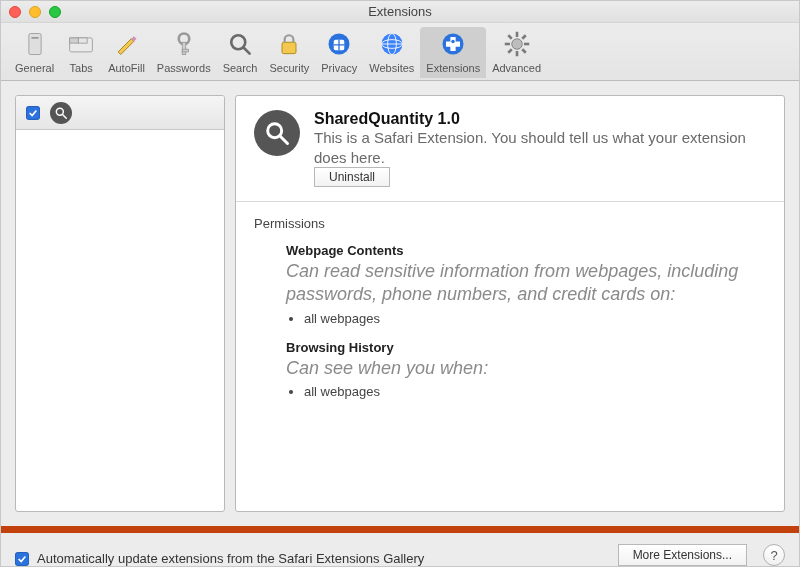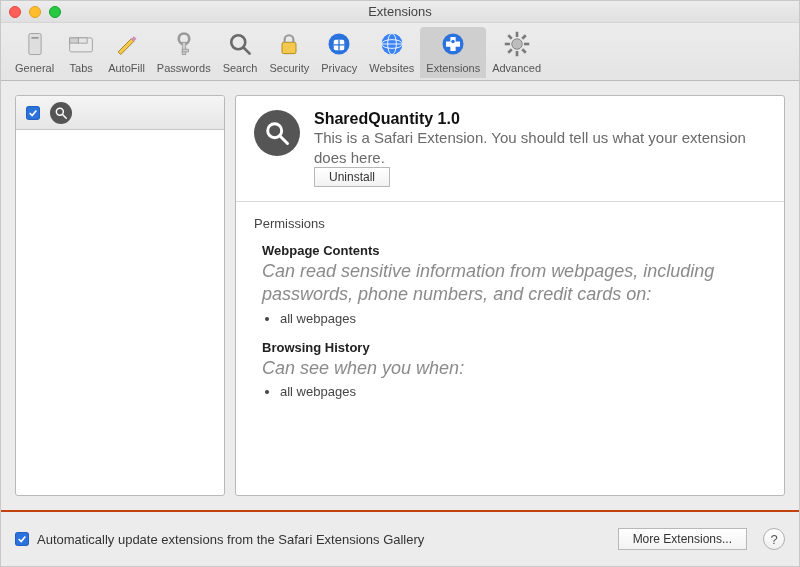--- a/index.html
+++ b/index.html
@@ -130,33 +130,33 @@
     border:1px solid #b8b8b8;
     border-radius:0;
     width:fit-content;
     cursor:pointer;
   }
 
   .permissions {
     padding:14px 18px 18px 18px;
   }
   .perm-title { font-size:13px; color:#444; margin-bottom:12px; }
-  .perm-section { margin-left:8px; margin-bottom:14px; }
+  .perm-section { margin-left:32px; margin-bottom:14px; }
   .perm-heading { font-size:13px; font-weight:700; color:#222; margin-bottom:2px;}
   .perm-desc { font-size:18px; color:#8a8a8a; line-height:1.3;font-style:italic; }
   .perm-list { margin:4px 0 0 18px; padding:0; }
   .perm-list li { font-size:13px; color:#444; }
 
   
   .footer {
-    height:56px;
-    border-top:2px solid #c2410c;
+    height:40px;
+    border-top:7px solid #c2410c;
     background:#ececec;
     display:flex;
-    align-items:center;
+    align-items:flex-end;
     padding:0 14px;
     gap:8px;
   }
   .footer .spacer { flex:1; }
   .help-btn {
     width:22px; height:22px; border-radius:50%;
     border:1px solid #b0b0b0;
     background:linear-gradient(#fff,#f0f0f0);
     display:flex; align-items:center; justify-content:center;
     font-size:13px; color:#555;

